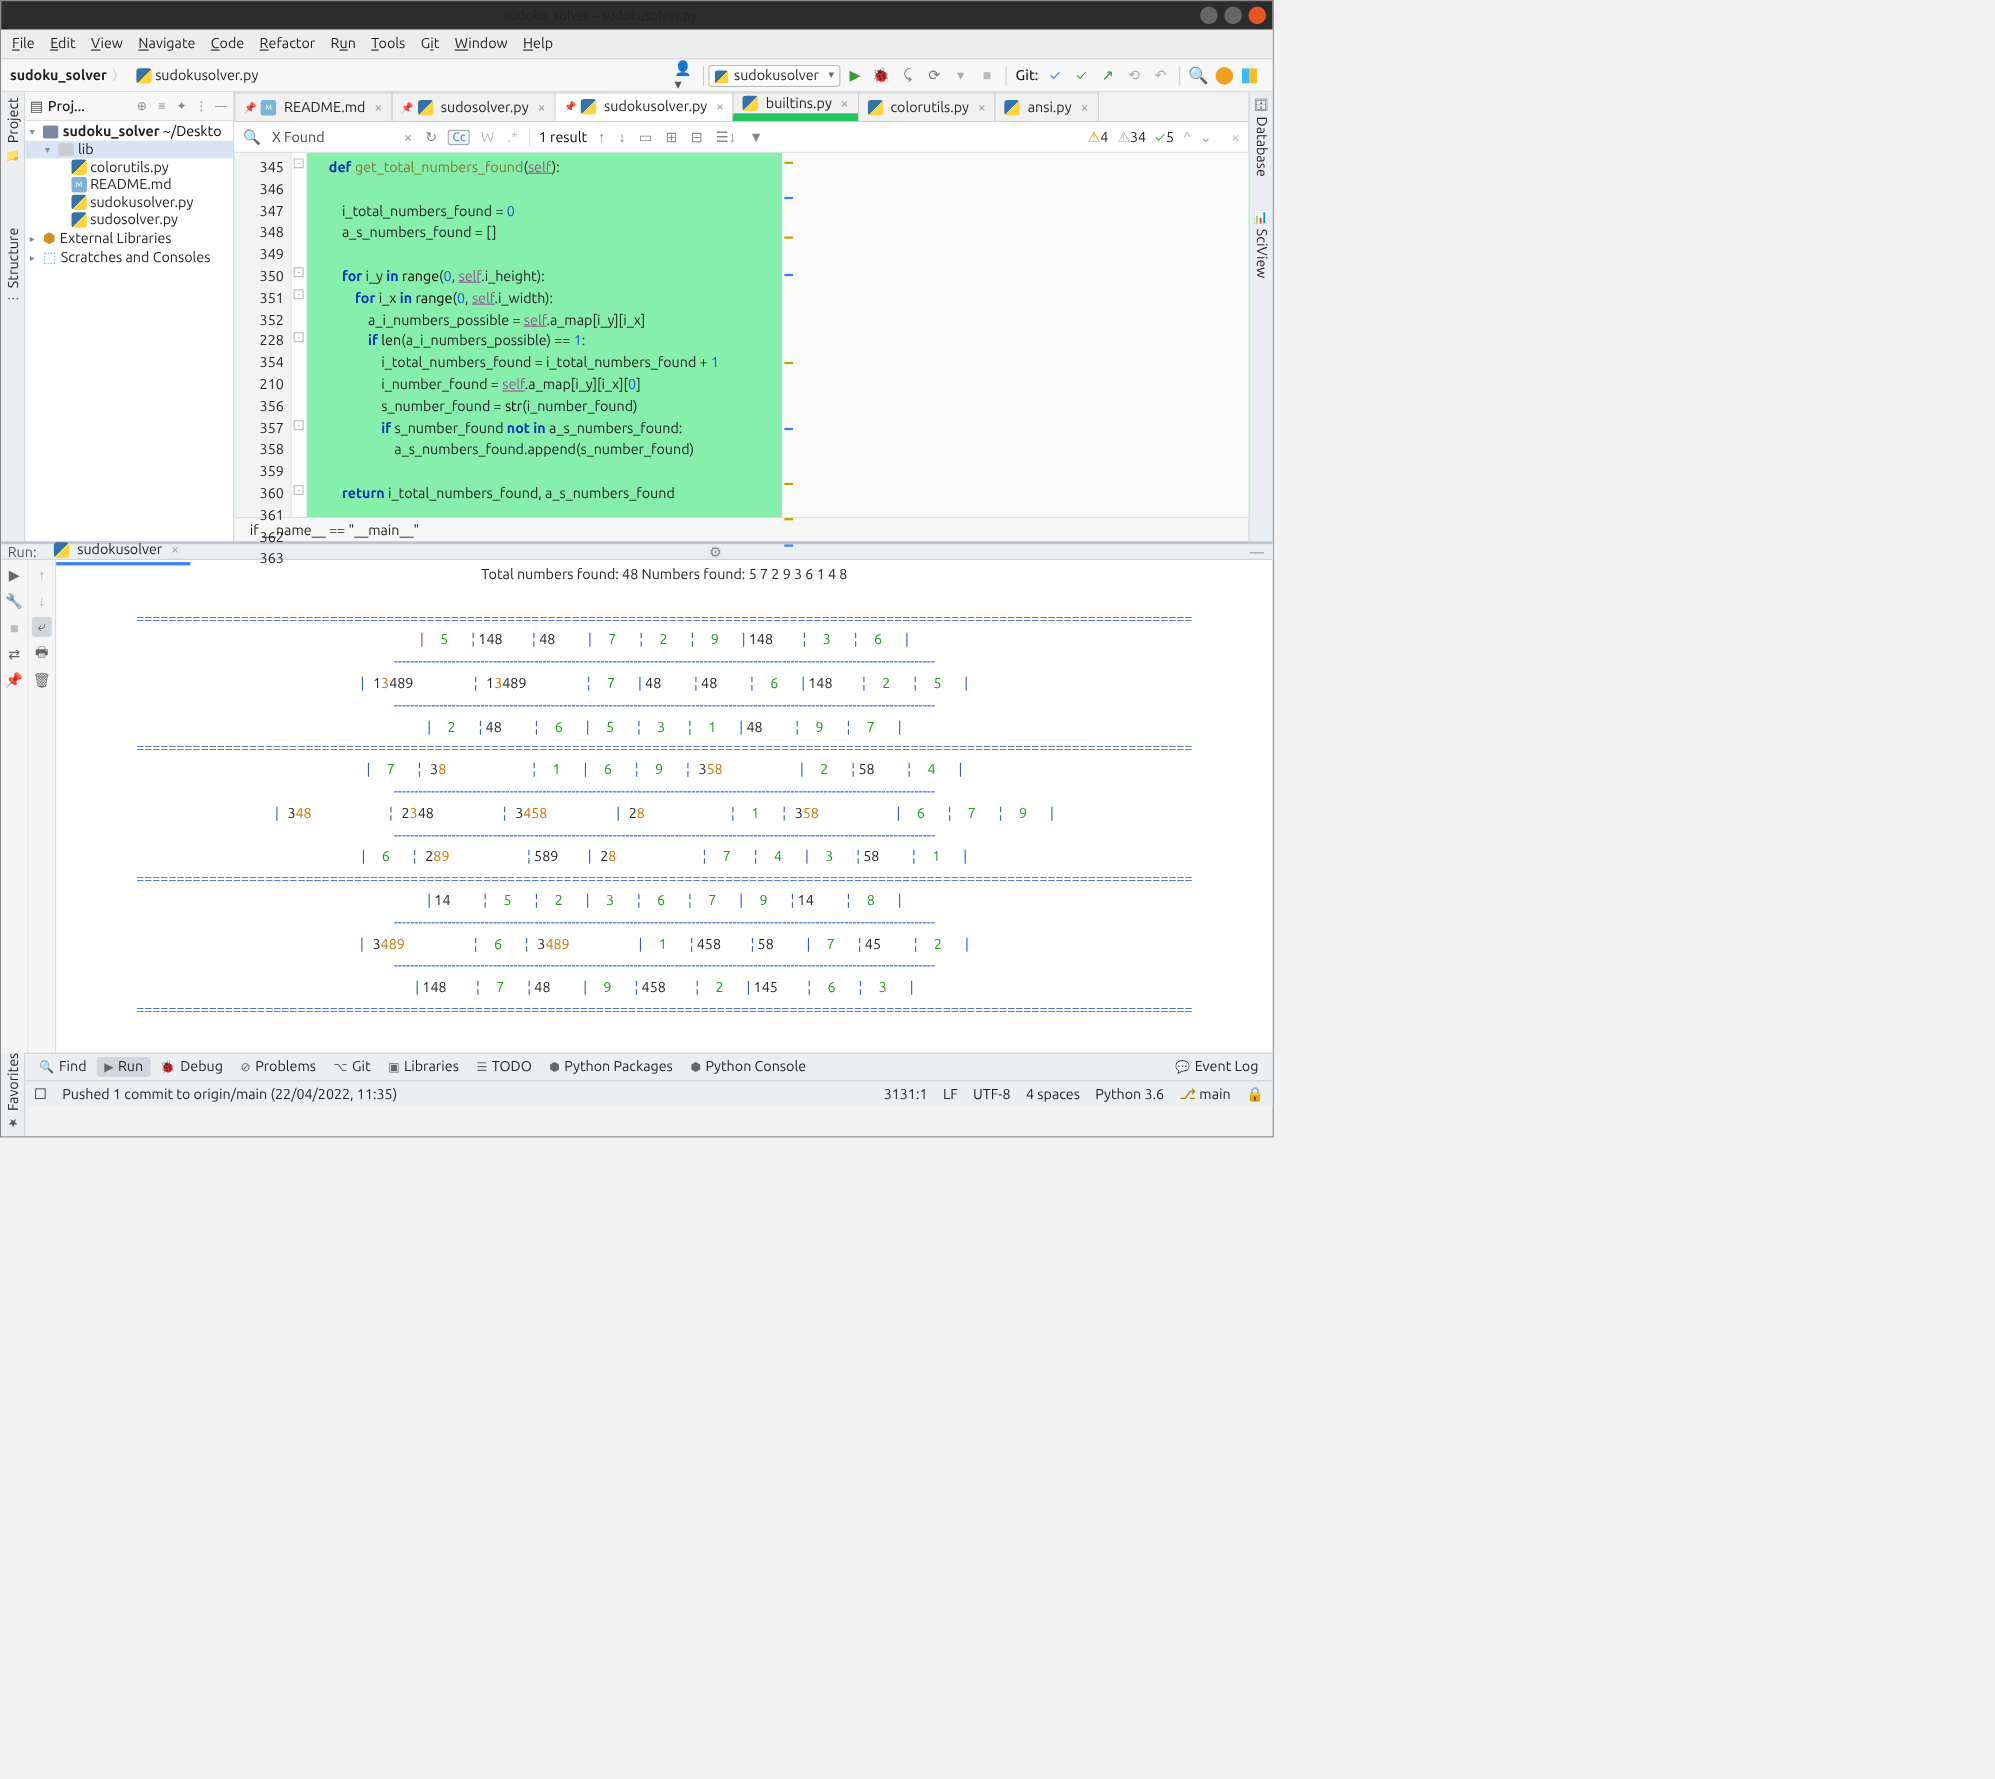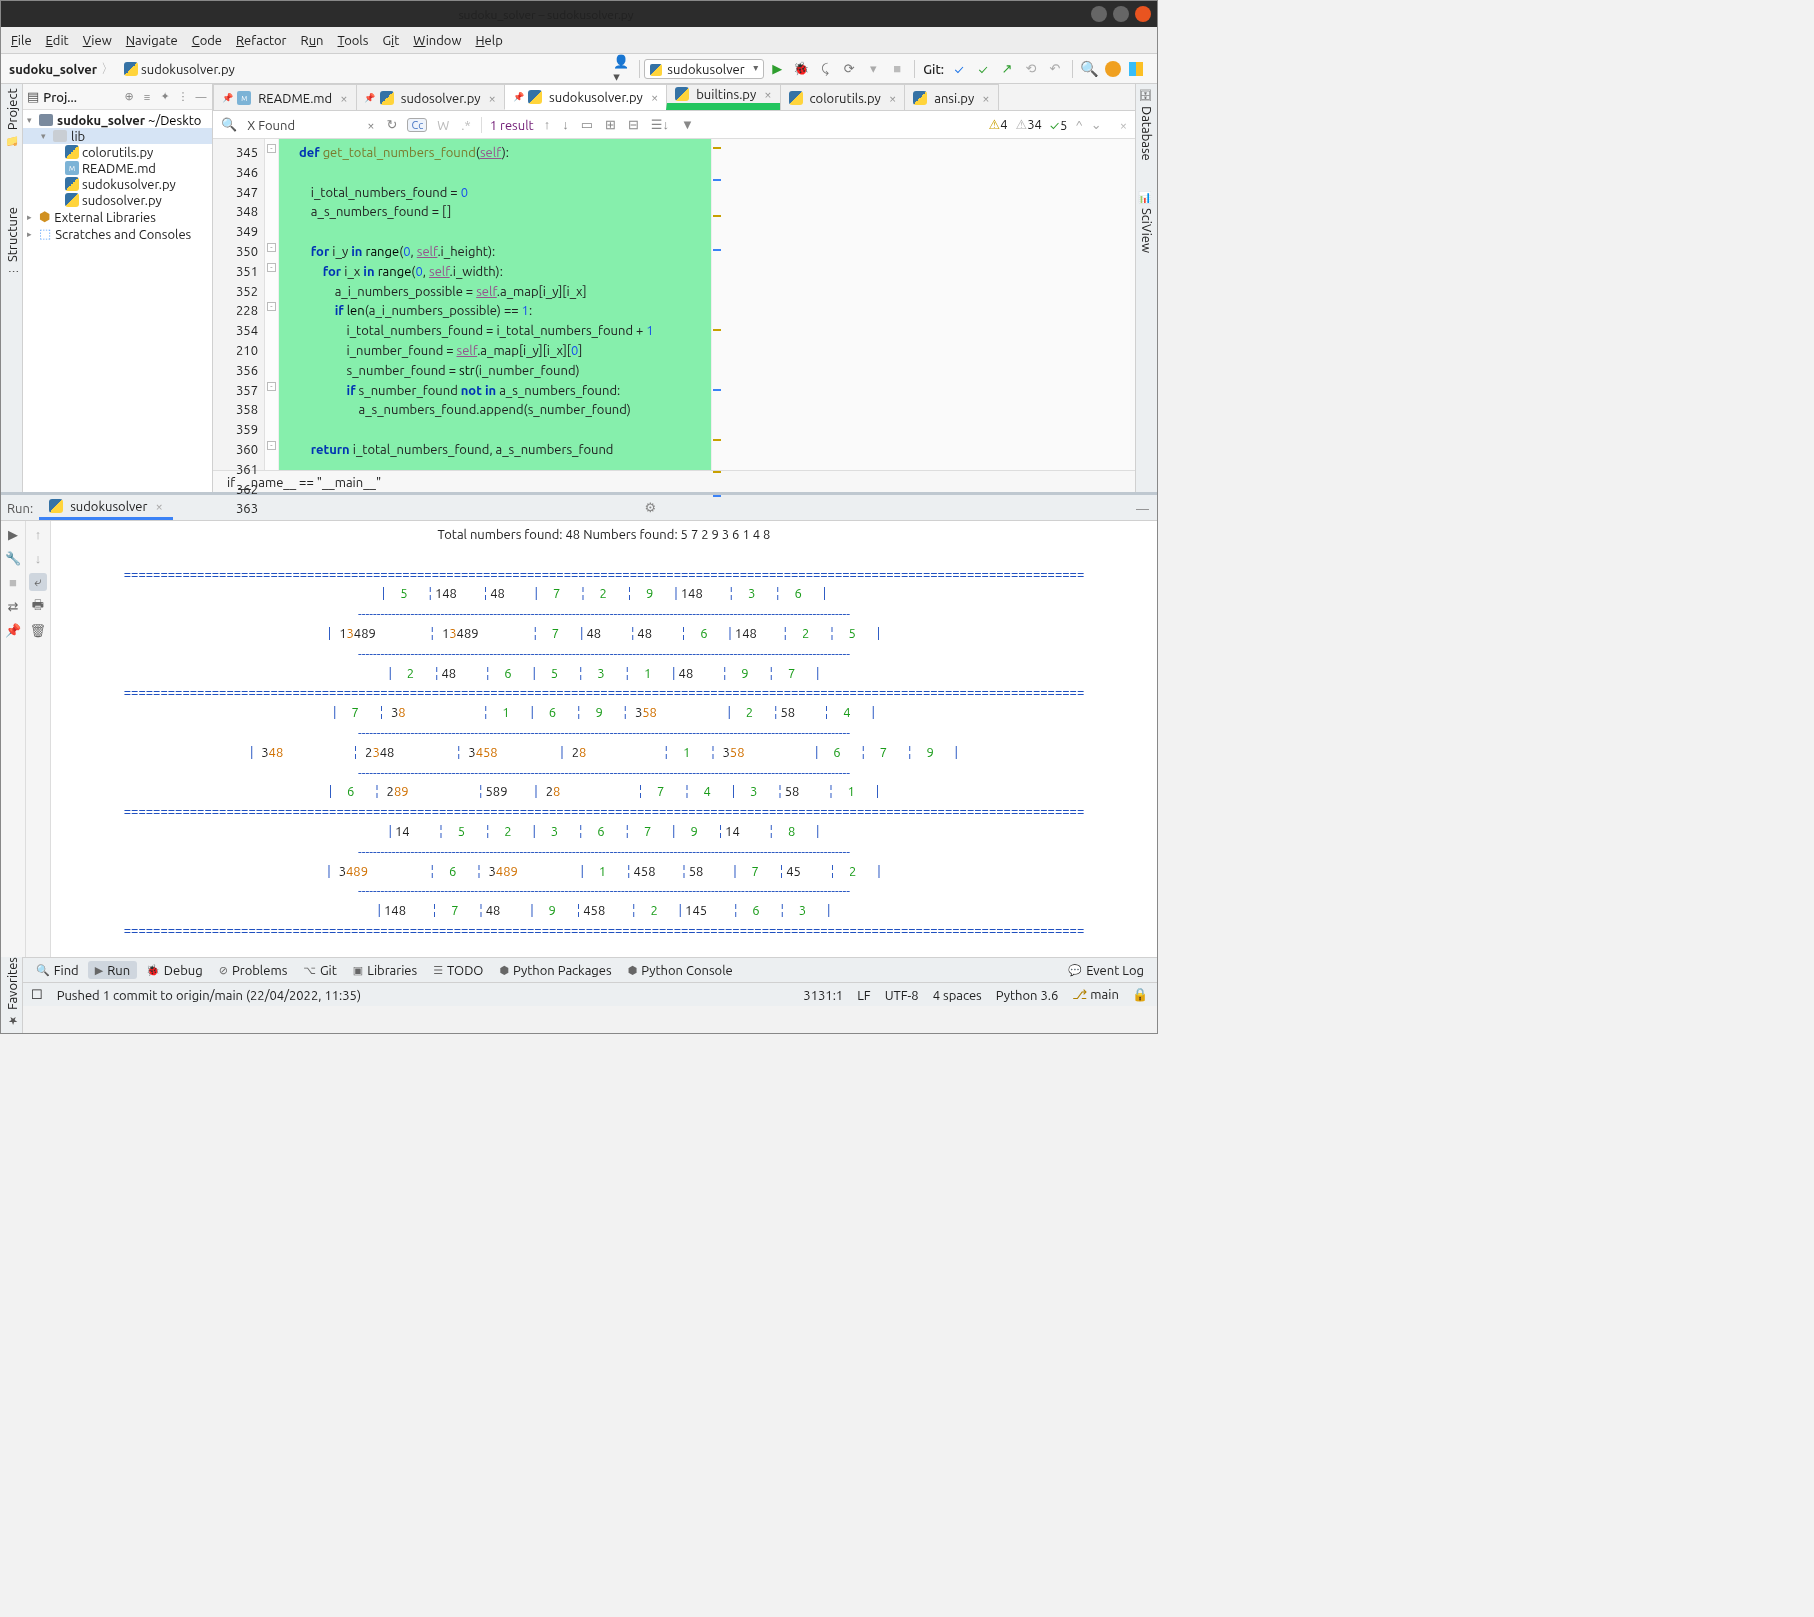--- a/index.html
+++ b/index.html
@@ -46,41 +46,41 @@
 .file-tabs { height:27px; background:#f3f3f3; border-bottom:1px solid #d0d0d0; display:flex; align-items:flex-end; }
 .ftab { height:26px; display:flex; align-items:center; padding:0 8px; border:1px solid #d0d0d0; border-bottom:none; background:#f1f1f1; margin-right:-1px; gap:4px; font-size:12px; }
 .ftab.pin::before { content:"📌"; font-size:9px; }
 .ftab .x { color:#999; margin-left:4px; }
 .ftab.active { background:#fff; border-bottom:1px solid #fff; }
 .ftab.u-yellow { border-bottom:7px solid #22c55e; }
 .searchbar { height:28px; background:#fff; border-bottom:1px solid #ddd; display:flex; align-items:center; padding:0 6px; gap:8px; font-size:12px; }
 .sb-input { width:110px; color:#444; }
 .sb-btn { color:#888; padding:0 2px; }
 .sb-cc { border:1px solid #aaa; border-radius:3px; padding:0 3px; color:#4a77c4; font-size:11px; background:#eef3fb; }
-.sb-res { color:#701a75; }
+.sb-res { color:#000000; }
 .insp { display:flex; gap:8px; font-size:11px; color:#666; margin-right:8px; align-items:center; }
 .insp .warn { color:#c8a000; }
 .insp .weak { color:#b0b0b0; }
 .insp .ok { color:#2e9e2e; } .insp .ok::before { content:"✓"; color:#2e9e2e; margin-right:1px; }
 .editor-body { flex:1; display:flex; min-height:0; background:#86efac; position:relative; }
 .gutter { width:52px; background:#f3f3f3; border-right:1px solid #e0e0e0; text-align:right; padding:4px 6px 0 0; color:#a0a0a0; line-height:19.8px; }
 .fold-col { width:14px; background:#fcfcfc; border-right:1px solid #eee; position:relative; }
 .fold-mark { position:absolute; left:2px; width:9px; height:9px; background:#fff; border:1px solid #bbb; font-size:8px; line-height:7px; text-align:center; color:#888; }
 .code { flex:1; padding:4px 0 0 8px; line-height:19.8px; white-space:pre; overflow:hidden; }
 .kw { color:#0033b3; font-weight:bold; }
 .self { color:#94558d;text-decoration:underline; }
 .num { color:#1750eb; }
 .fn { color:#7a7a2b; }
 .bi { color:#000; }
 .crumb-bar { height:22px; background:#f7f7f7; border-top:1px solid #ddd; padding:0 14px; font-size:12px; color:#666; display:flex; align-items:center; }
 .right-gutter { width:22px; background:#eceff1; border-left:1px solid #d0d0d0; display:flex; flex-direction:column; align-items:center; padding-top:4px; }
 .mini { width:10px; flex:1; background:#fafafa; border-left:1px solid #eee; position:relative; }
 .mini .m { position:absolute; left:1px; width:8px; height:2px; }
 .run-panel { height:465px; background:#fff; border-top:3px solid #bfc8d0; display:flex; flex-direction:column; }
-.run-head { height:26px; background:#eceff1; display:flex; align-items:center; border-bottom:1px solid #d0d0d0;justify-content:space-between; }
+.run-head { height:14px; background:#eceff1; display:flex; align-items:center; border-bottom:1px solid #d0d0d0;justify-content:space-between; }
 .run-head .rlbl { padding:0 6px; color:#555; }
 .run-tab { height:25px; display:flex; align-items:center; padding:0 10px; border-bottom:3px solid #3b82f6; gap:4px; }
 .run-tab .rx { color:#aaa; margin-left:4px; }
 .run-head .rset { margin-left:auto; padding:0 8px; color:#888; }
 .run-body { flex:1; display:flex; min-height:0; }
 .run-side { width:25px; background:#f5f5f5; border-right:1px solid #ddd; display:flex; flex-direction:column; align-items:center; padding-top:4px; gap:6px; }
 .run-side2 { width:25px; background:#f5f5f5; border-right:1px solid #ddd; display:flex; flex-direction:column; align-items:center; padding-top:4px; gap:6px; }
 .rs-btn { width:18px; height:18px; font-size:13px; display:flex; align-items:center; justify-content:center; color:#666; }
 .rs-btn.sel { background:#cfd6de; border-radius:3px; }
 .console { flex:1; padding:4px 8px; overflow:hidden; line-height:19.8px; color:#444;text-align:center; }

